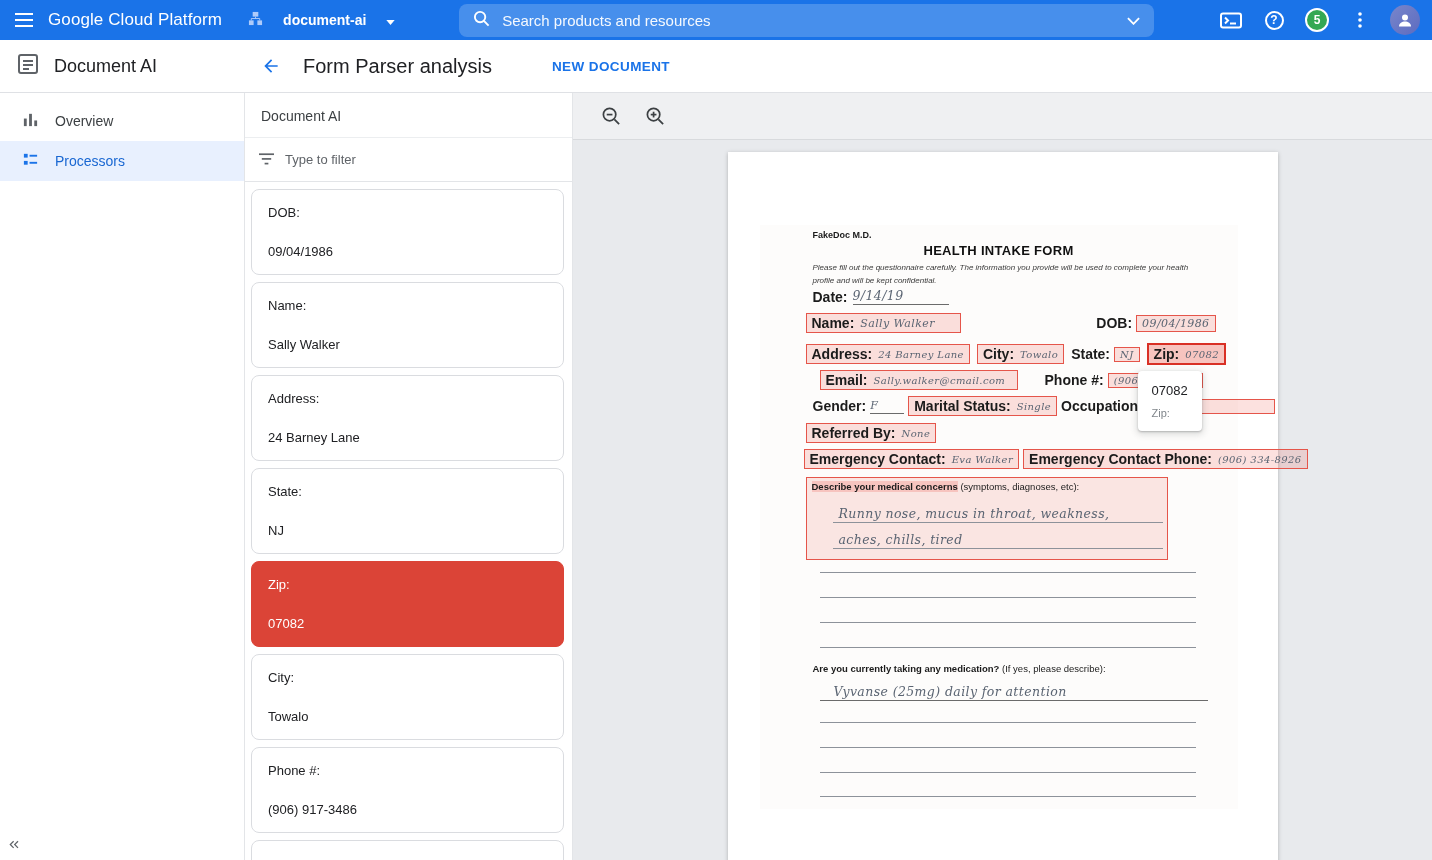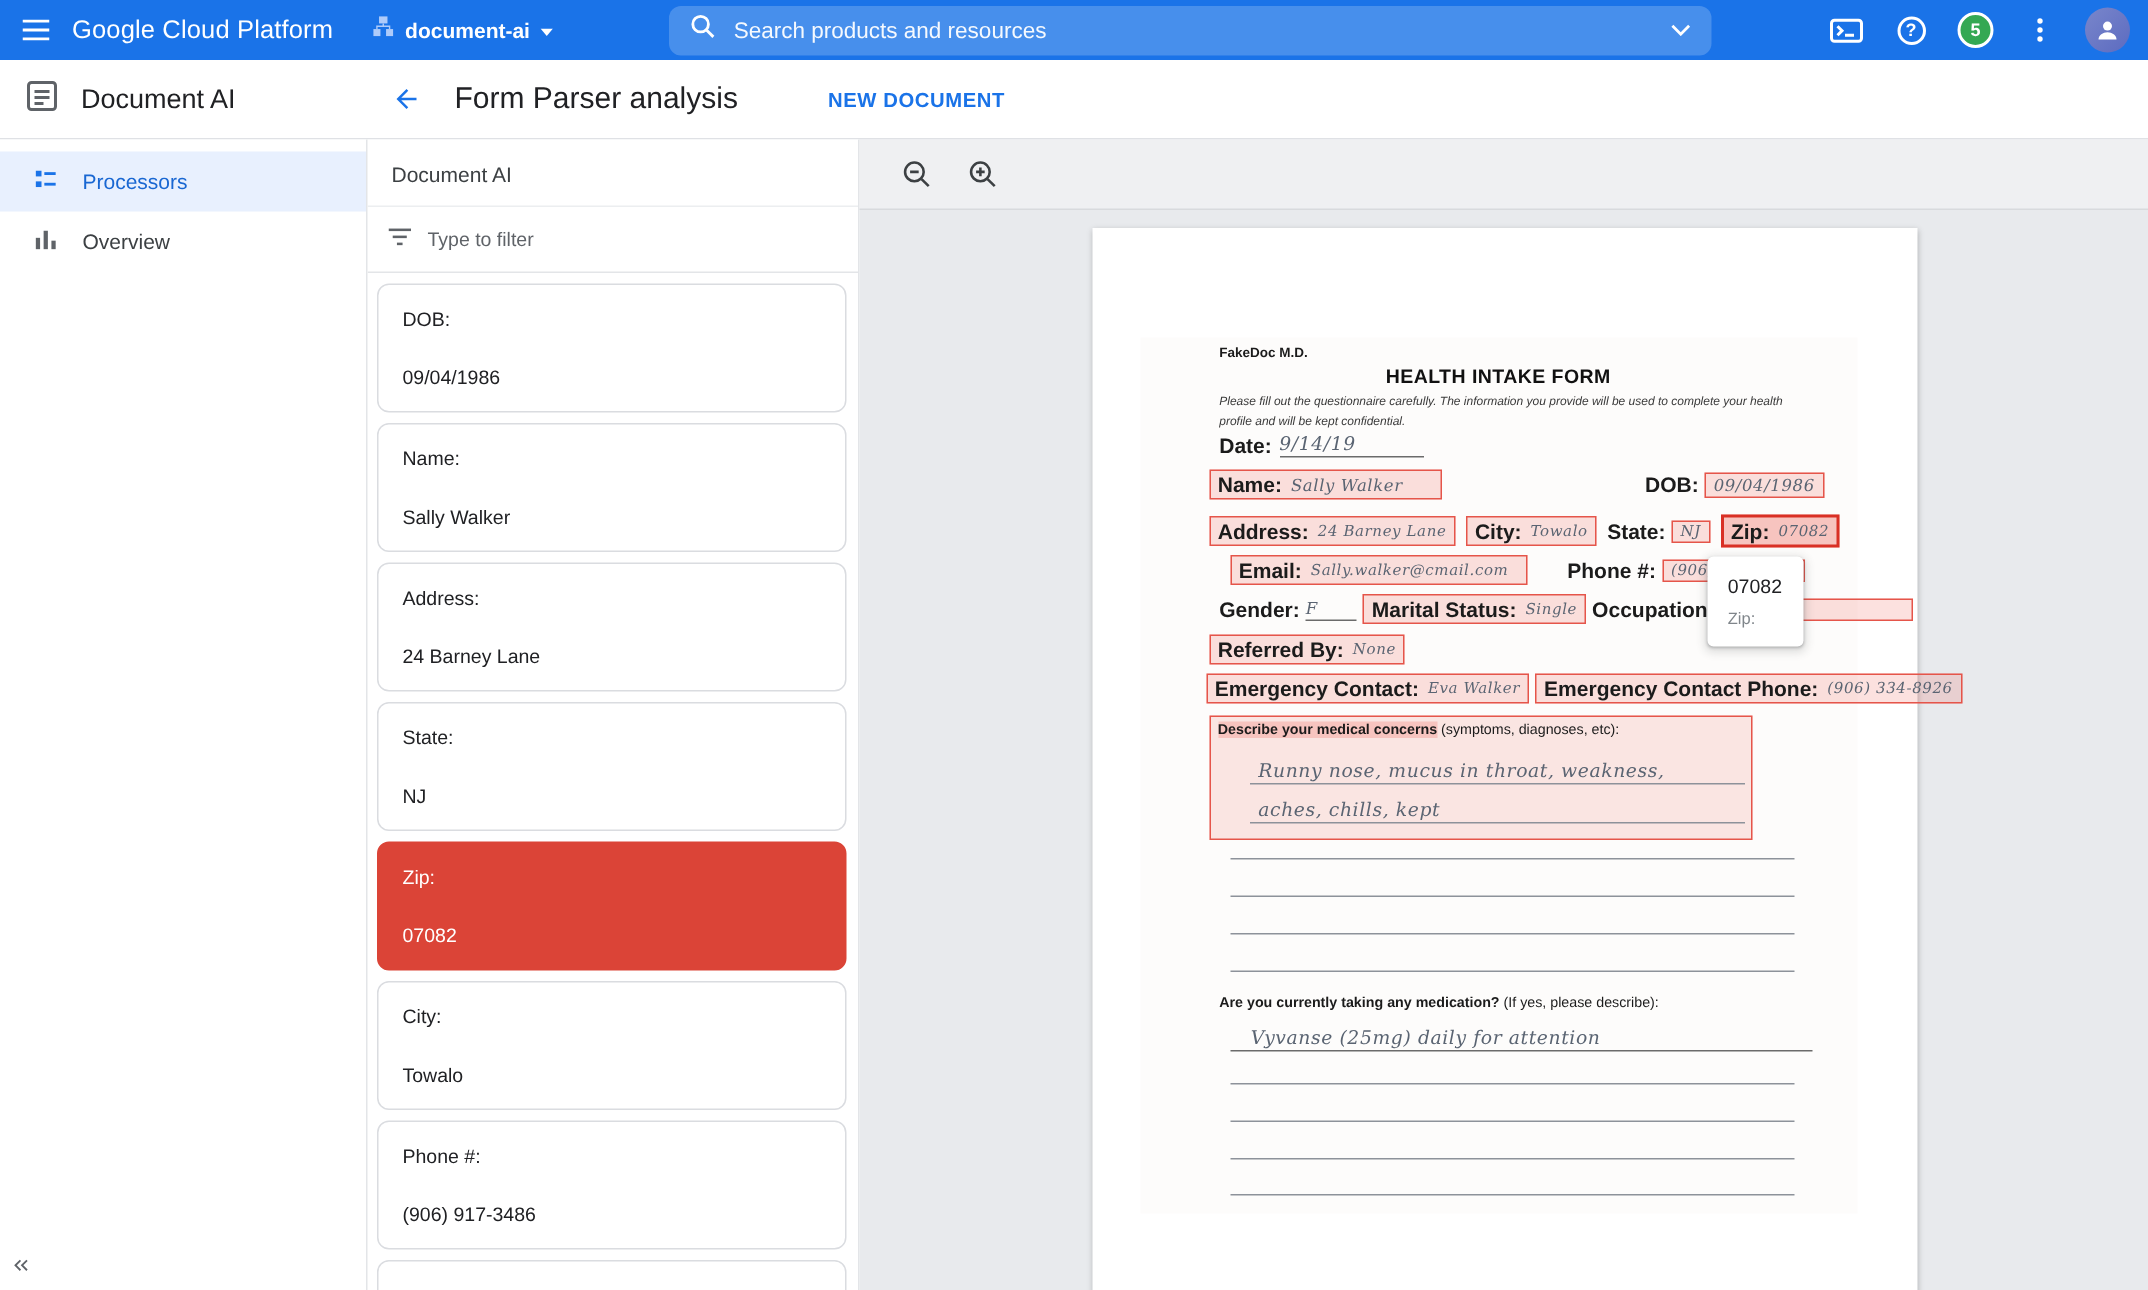--- a/index.html
+++ b/index.html
@@ -2,21 +2,21 @@
 <html><head>
 <meta charset="utf-8">
 <style>
   * { margin:0; padding:0; box-sizing:border-box; }
   html,body { width:1432px; height:860px; overflow:hidden; font-family:"Liberation Sans", sans-serif; background:#fff; }
 
   
   .topbar { height:40px; background:#1a73e8; display:flex; align-items:center; color:#fff; position:relative; }
   .hamburger { width:48px; height:40px; display:flex; align-items:center; justify-content:center; cursor:pointer; }
   .brand { font-size:17px; font-weight:400; letter-spacing:.1px; white-space:nowrap; }
-  .project-sel { display:flex; align-items:center; gap:7px; margin-left:26px; cursor:pointer; }
+  .project-sel { display:flex; align-items:center; gap:20px; margin-left:26px; cursor:pointer; }
   .project-sel .pname { font-size:14px; font-weight:700; }
   .searchbar { margin-left:auto; margin-right:auto; width:695px; height:33px; background:rgba(255,255,255,.2); border-radius:8px; display:flex; align-items:center; padding:0 14px; gap:12px; }
   .search-input { flex:1; background:transparent; border:none; outline:none; color:#fff; font-size:15px; font-family:"Liberation Sans", sans-serif; }
   .search-input::placeholder { color:rgba(255,255,255,.95); }
   .tb-right { display:flex; align-items:center; gap:17px; margin-right:12px; }
   .tb-icon { display:flex; align-items:center; justify-content:center; width:26px; height:26px; cursor:pointer; }
   .help-circle { width:19px; height:19px; border:2px solid #fff; border-radius:50%; font-size:12px; font-weight:700; display:flex; align-items:center; justify-content:center; }
   .badge { width:24px; height:24px; background:#34a853; border:2px solid #fff; border-radius:50%; color:#fff; font-size:12px; font-weight:700; display:flex; align-items:center; justify-content:center; }
   .avatar { width:30px; height:30px; border-radius:50%; background:linear-gradient(135deg,#7986cb,#5c6bc0); display:flex; align-items:center; justify-content:center; }
 
@@ -180,40 +180,40 @@
         </svg>
     </div>
     <span class="page-title">Form Parser analysis</span>
     <span class="new-doc">NEW DOCUMENT</span>
   </div>
 </div>
 
 <div class="content">
 
   <nav class="sidebar">
+    <div class="side-item">
+      <span>
+        <svg width="17" height="17" viewBox="0 0 18 18" fill="#5f6368">
+            <rect x="2" y="8" width="3" height="8"></rect>
+            <rect x="7.5" y="3" width="3" height="13"></rect>
+            <rect x="13" y="10" width="3" height="6"></rect>
+          </svg>
+      </span>
+      <span>Overview</span>
+    </div>
     <div class="side-item selected">
       <span>
         <svg width="17" height="17" viewBox="0 0 18 18" fill="#1a73e8">
             <rect x="2" y="3" width="4" height="4"></rect>
             <rect x="8" y="4" width="8" height="2"></rect>
             <rect x="2" y="10.5" width="4" height="4"></rect>
             <rect x="8" y="11.5" width="8" height="2"></rect>
           </svg>
       </span>
       <span>Processors</span>
-    </div>
-    <div class="side-item">
-      <span>
-        <svg width="17" height="17" viewBox="0 0 18 18" fill="#5f6368">
-            <rect x="2" y="8" width="3" height="8"></rect>
-            <rect x="7.5" y="3" width="3" height="13"></rect>
-            <rect x="13" y="10" width="3" height="6"></rect>
-          </svg>
-      </span>
-      <span>Overview</span>
     </div>
     <div class="collapse-btn">
       <svg width="15" height="15" viewBox="0 0 24 24" fill="#5f6368">
           <path d="M11.5 6l-6 6 6 6 1.4-1.4L8.3 12l4.6-4.6zM18.5 6l-6 6 6 6 1.4-1.4L15.3 12l4.6-4.6z"></path>
         </svg>
     </div>
   </nav>
 
   <div class="fields-panel">
     <div class="panel-title">Document AI</div>
@@ -372,21 +372,21 @@
             </span>
           </div>
 
           <div class="concerns-area" style="left:46px; top:252px; width:362px; height:83px;">
             <div class="c-label">
               <b>Describe your medical concerns</b><span> (symptoms, diagnoses, etc):</span>
             </div>
             <div class="c-rule" style="top:44px;"></div>
             <div class="c-rule" style="top:70px;"></div>
             <div class="c-line hand hand-lg" style="left:32px; top:28px;">Runny nose, mucus in throat, weakness,</div>
-            <div class="c-line hand hand-lg" style="left:32px; top:54px;">aches, chills, kept</div>
+            <div class="c-line hand hand-lg" style="left:32px; top:54px;">aches, chills, tired</div>
           </div>
 
           <div class="ruled" style="top:347px;"></div>
           <div class="ruled" style="top:372px;"></div>
           <div class="ruled" style="top:397px;"></div>
           <div class="ruled" style="top:422px;"></div>
 
           <div class="med-label" style="left:53px; top:438px;">
             <b>Are you currently taking any medication?</b><span> (If yes, please describe):</span>
           </div>

